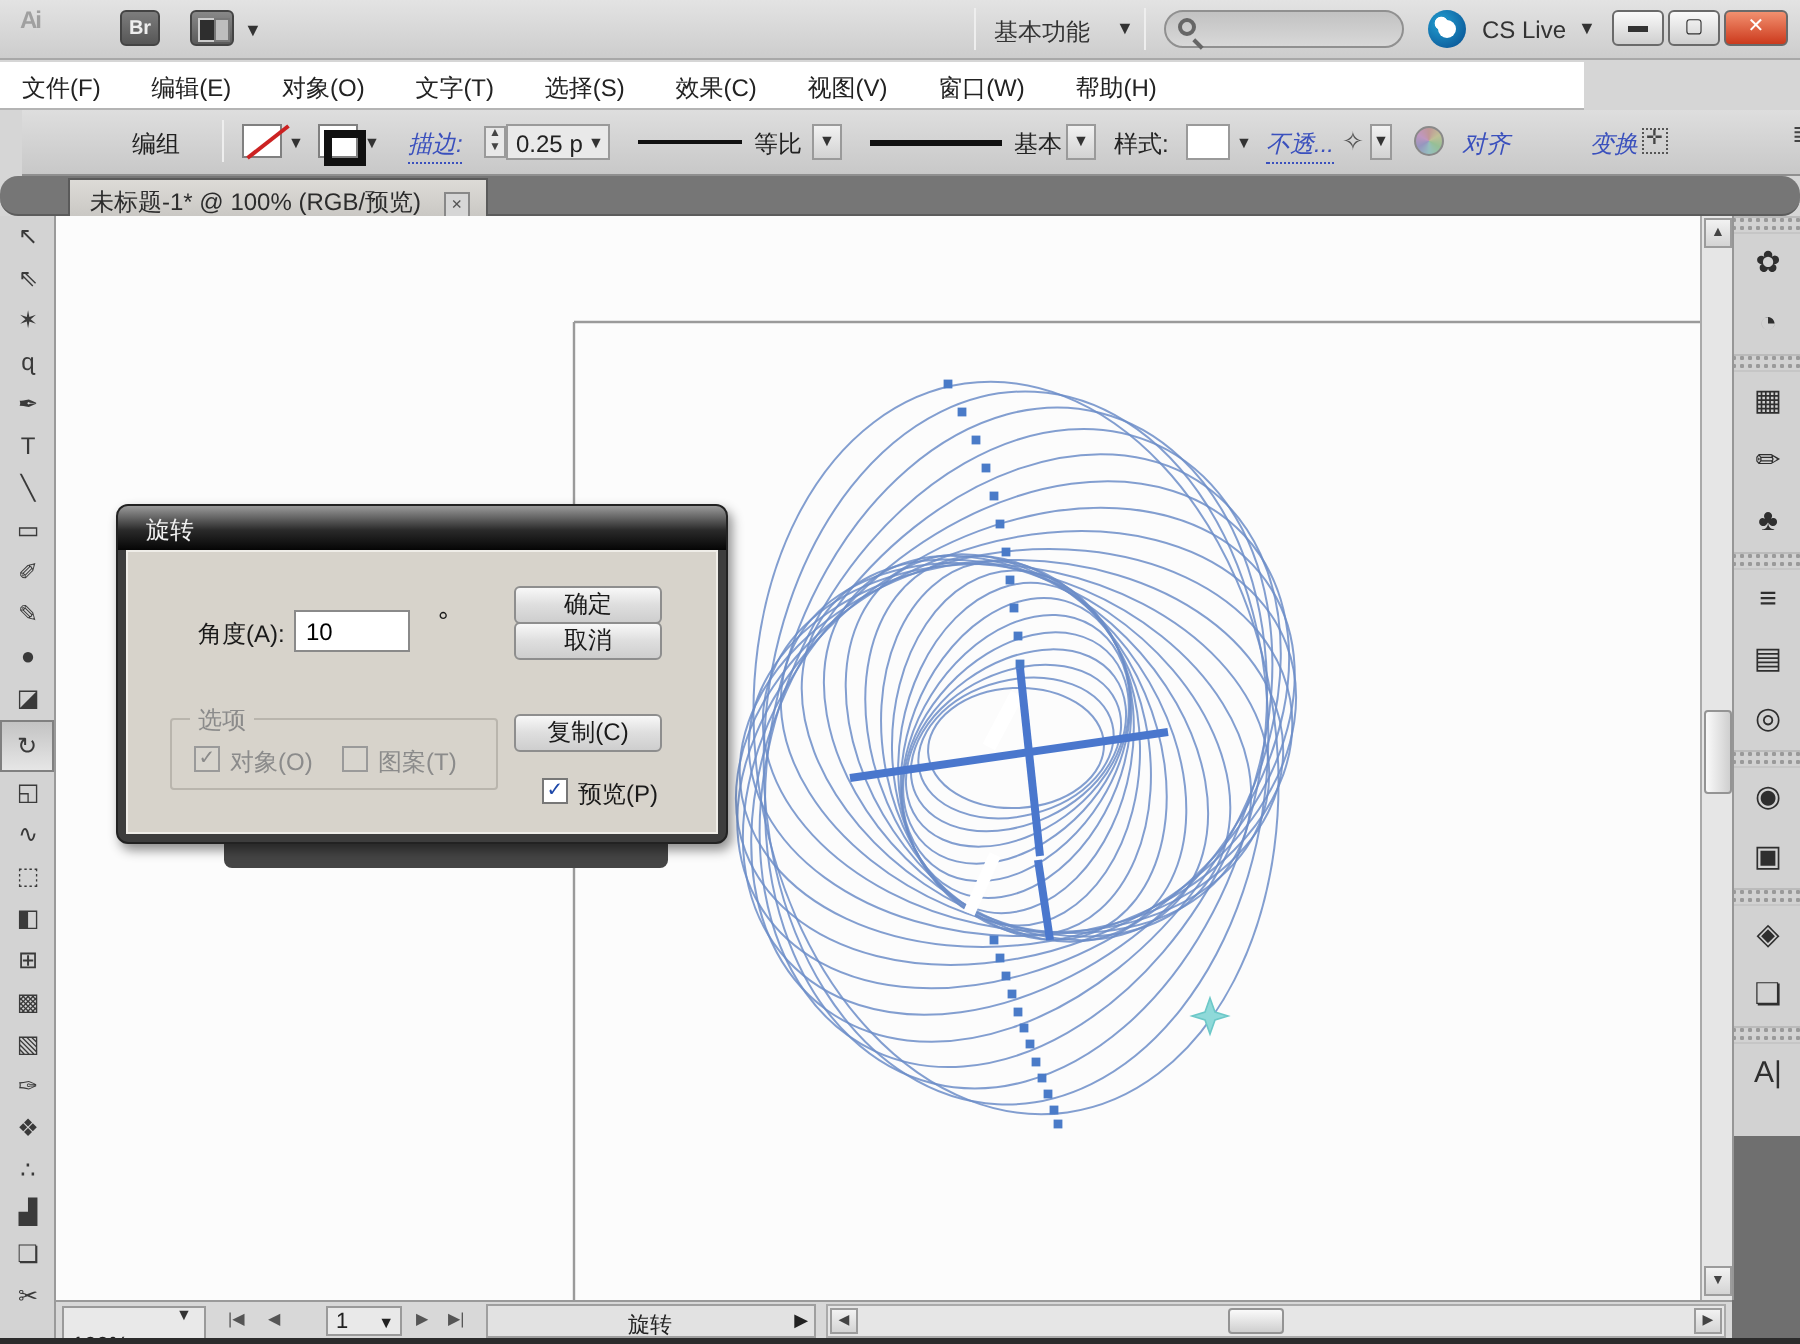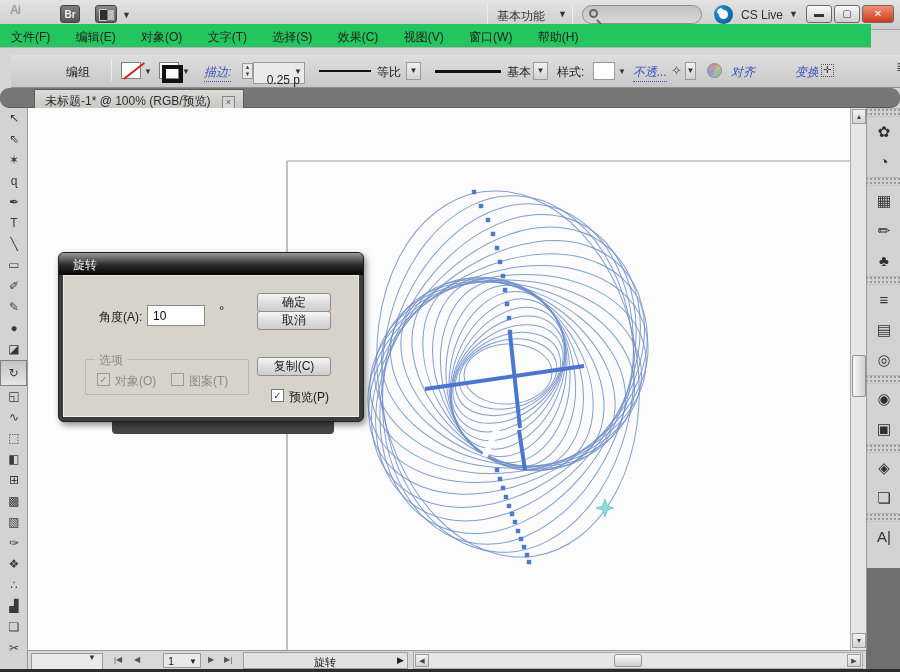--- a/index.html
+++ b/index.html
@@ -28,37 +28,37 @@
   .cslive-icon { position:absolute; left:714px; top:5px; width:19px; height:19px; border-radius:50%;
     background:radial-gradient(circle at 35% 35%, #fff 18%, #1d8fc4 20%, #0d5f9e 75%); }
   .cslive-icon:after { content:""; position:absolute; left:5px; top:5px; width:9px; height:9px; background:#fff; border-radius:50%; }
   .cslive-label { position:absolute; left:741px; top:8px; color:#333; }
   .cslive-caret { position:absolute; left:789px; top:9px; font-size:9px; color:#333; }
   .win-btn { position:absolute; top:5px; width:26px; height:18px; border:1px solid #6a6a6a; border-radius:3px;
     background:linear-gradient(#fafafa,#cfcfcf); text-align:center; line-height:16px; font-size:10px; color:#333; }
   .win-btn.close { background:linear-gradient(#f2906f,#cc3a1d); color:#fff; font-weight:bold; }
 
   
-  .menubar { position:absolute; left:0; top:24px; width:871px; height:24px; background:#22c55e; border-bottom:1px solid #b4b4b4; }
+  .menubar { position:absolute; left:0; top:31px; width:792px; height:24px; background:#ffffff; border-bottom:1px solid #b4b4b4; }
   .menu-item { display:inline-block; padding:5px 11px 0 11px; color:#222; }
 
   
   .controlbar { position:absolute; left:0; top:55px; width:900px; height:33px;
     background:linear-gradient(#dedede,#c8c8c8); border-bottom:1px solid #8f8f8f;margin-left:11px; }
   .cb { position:absolute; top:9px; }
   .cb-label { color:#222; }
   .cb-link { color:#3a50bd; border-bottom:1px dotted #3a50bd;font-style:italic; }
   .swatch-box { position:absolute; top:7px; width:20px; height:17px; background:#fff; border:1px solid #808080; }
   .swatch-none:after { content:""; position:absolute; left:-1px; top:7px; width:26px; height:2px; background:#cc2222; transform:rotate(-38deg); }
   .swatch-stroke { border:1px solid #808080; }
   .swatch-stroke:after { content:""; position:absolute; left:2px; top:2px; width:13px; height:10px; border:4px solid #111; }
   .mini-caret { position:absolute; top:12px; font-size:8px; color:#333; }
   .spinner { position:absolute; top:8px; width:11px; height:16px; border:1px solid #9a9a9a; background:#e8e8e8;
     font-size:6px; color:#444; text-align:center; line-height:7px; }
-  .value-box { position:absolute; top:7px; height:18px; background:#e9e9e9; border:1px solid #9a9a9a; padding:10px 4px;text-align:right; }
+  .value-box { position:absolute; top:7px; height:18px; background:#e9e9e9; border:1px solid #9a9a9a; padding:2px 4px; }
   .stroke-line { position:absolute; top:15px; height:2px; background:#111; }
   .dd-btn { position:absolute; top:7px; width:15px; height:18px; border:1px solid #9a9a9a;
     background:linear-gradient(#f2f2f2,#d2d2d2); text-align:center; line-height:16px; font-size:8px; color:#333; }
   .style-box { position:absolute; top:7px; width:22px; height:18px; background:#fff; border:1px solid #9a9a9a; }
   .wand-icon { position:absolute; top:8px; font-size:13px; color:#555; }
   .recolor-icon { position:absolute; top:8px; width:15px; height:15px; border-radius:50%;
     background:conic-gradient(#b88,#bb8,#8b8,#8bb,#88b,#b8b,#b88); border:1px solid #777; opacity:.8; }
   .expand-icon { position:absolute; top:9px; width:13px; height:13px; border:1px dotted #555; }
   .expand-icon:after { content:"✛"; position:absolute; left:1px; top:-1px; font-size:10px; color:#444; }
   .panel-menu-icon { position:absolute; right:5px; top:5px; font-size:12px; color:#444; }

